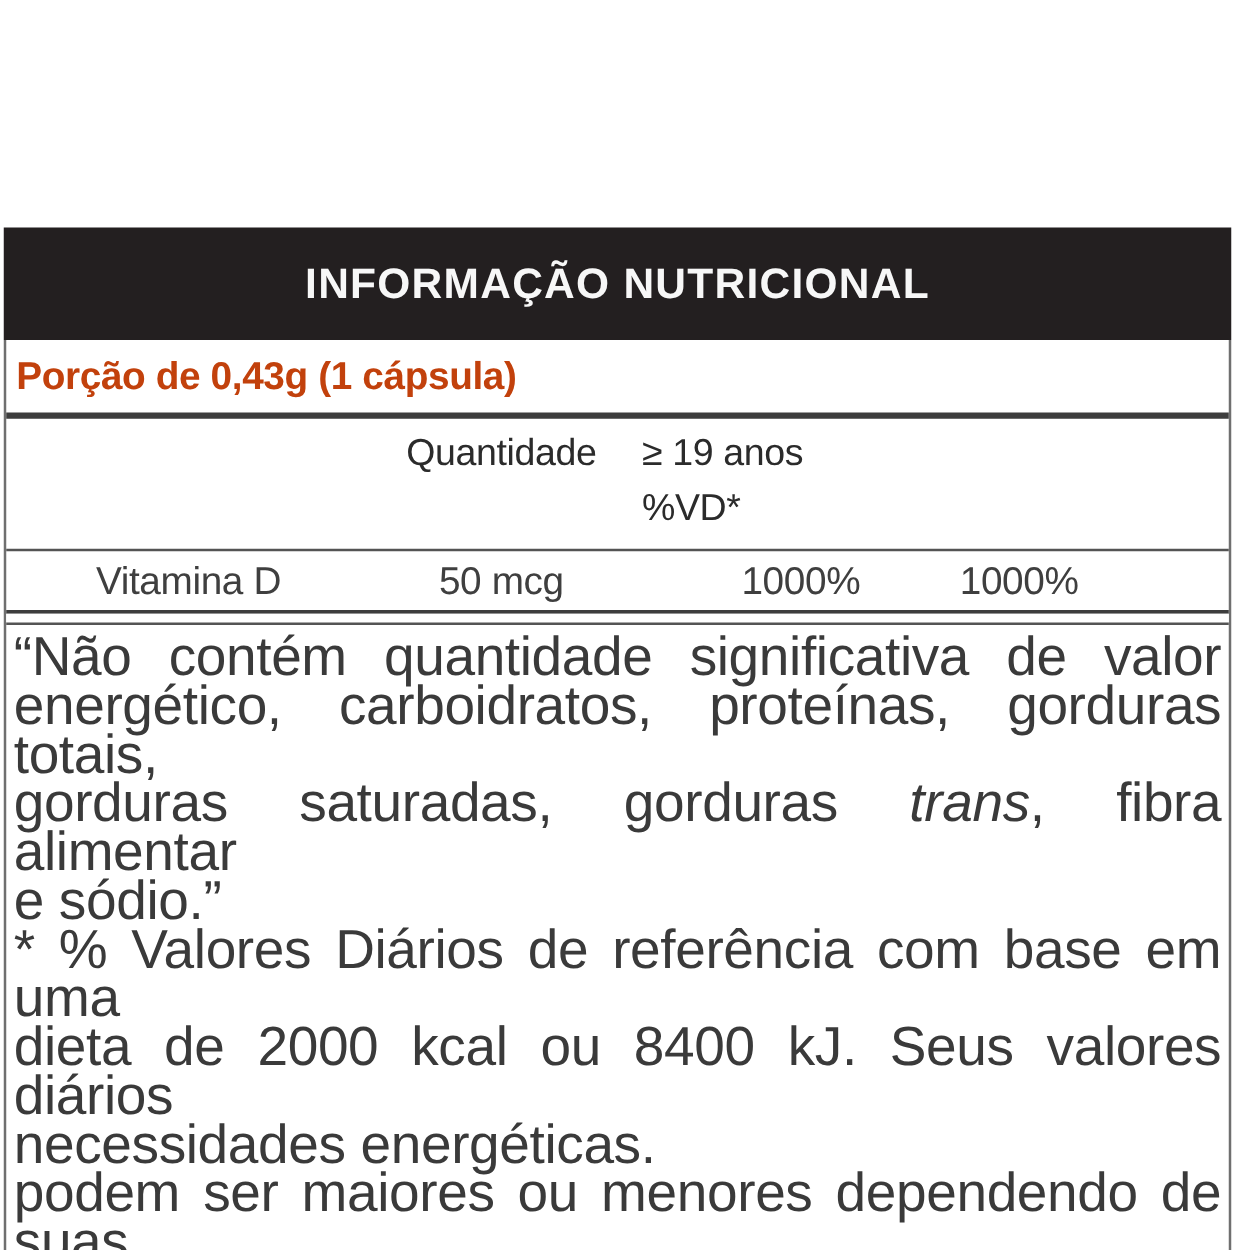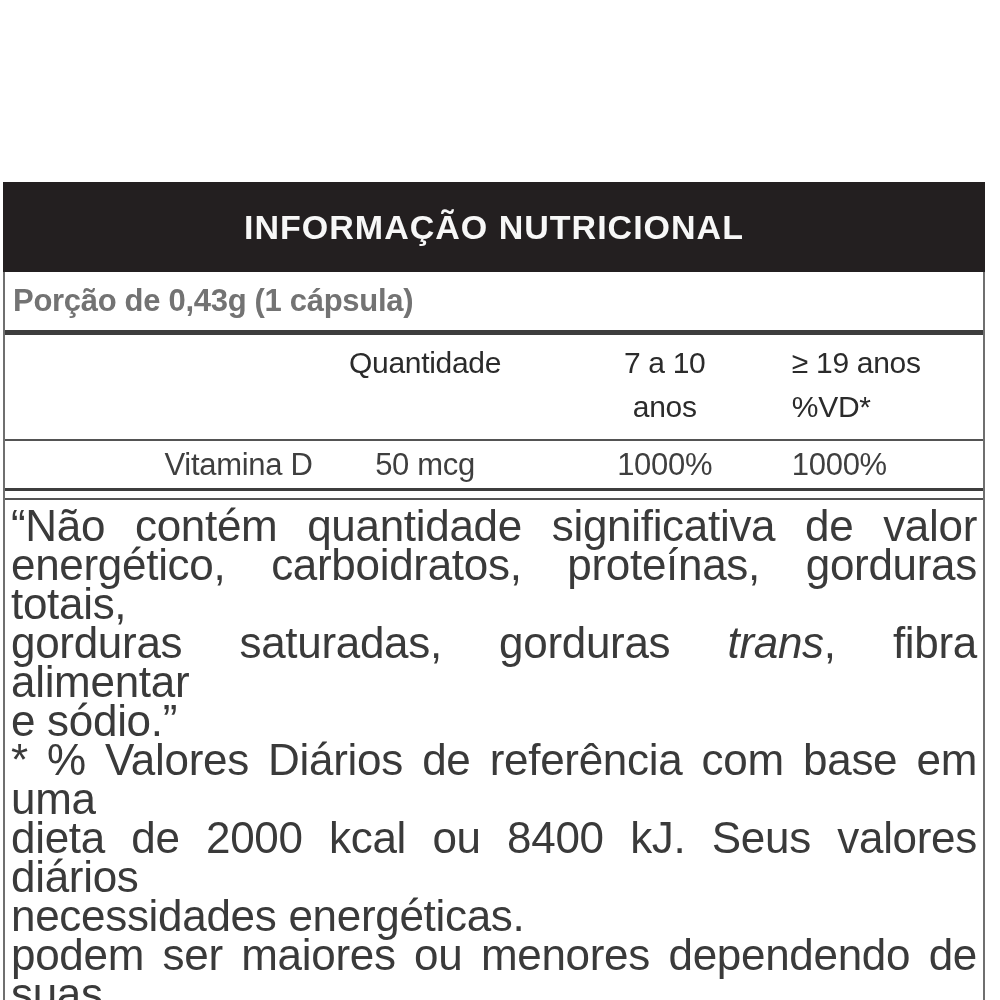--- a/index.html
+++ b/index.html
@@ -40,21 +40,21 @@
     border-left: 2px solid #6f6f6f;
     border-right: 2px solid #6f6f6f;
   }
   .serving-row {
     height: 58px;
     display: flex;
     align-items: center;
     padding-left: 8px;
     font-size: 31px;
     font-weight: bold;
-    color: #737373;
+    color: #c2410c;
     letter-spacing: -0.3px;
     border-bottom: 5px solid #3d3d3d;
   }
   .header-row {
     display: flex;
     padding: 6px 0 10px 0;
     border-bottom: 2px solid #545454;
     font-size: 30px;
     font-weight: normal;
     color: #2b2b2b;
@@ -63,21 +63,21 @@
   }
   .data-row {
     display: flex;
     height: 47px;
     align-items: center;
     font-size: 31px;
     color: #3f3f3f;
     letter-spacing: -0.3px;
     border-bottom: 3px solid #3d3d3d;
   }
-  .c1 { flex: 0 0 29%; text-align: right; padding-left: 8px; box-sizing: border-box; margin-left: 24px; }
+  .c1 { flex: 0 0 29%; text-align: center; padding-left: 8px; box-sizing: border-box; }
   .c2 { flex: 0 0 23%; text-align: center; }
   .c3 { flex: 0 0 26%; text-align: center; }
   .c4 { flex: 0 0 22%; text-align: left; }
   .rule-gap {
     height: 7px;
     background: #ffffff;
   }
   .footnotes {
     border-top: 2px solid #545454;
     padding: 6px 6px 10px 6px;
@@ -113,24 +113,20 @@
 
       <div class="serving-row">
         <span>Porção de 0,43g (1 cápsula)</span>
       </div>
 
       <div class="header-row">
         <div class="c1"></div>
         <div class="c2">
           <div>Quantidade</div>
         </div>
-        <div class="c3">
-          <div>7 a 10</div>
-          <div>anos</div>
-        </div>
         <div class="c4">
           <div>≥ 19 anos</div>
           <div>%VD*</div>
         </div>
       </div>
 
       <div class="data-row">
         <div class="c1">Vitamina D</div>
         <div class="c2">50 mcg</div>
         <div class="c3">1000%</div>

